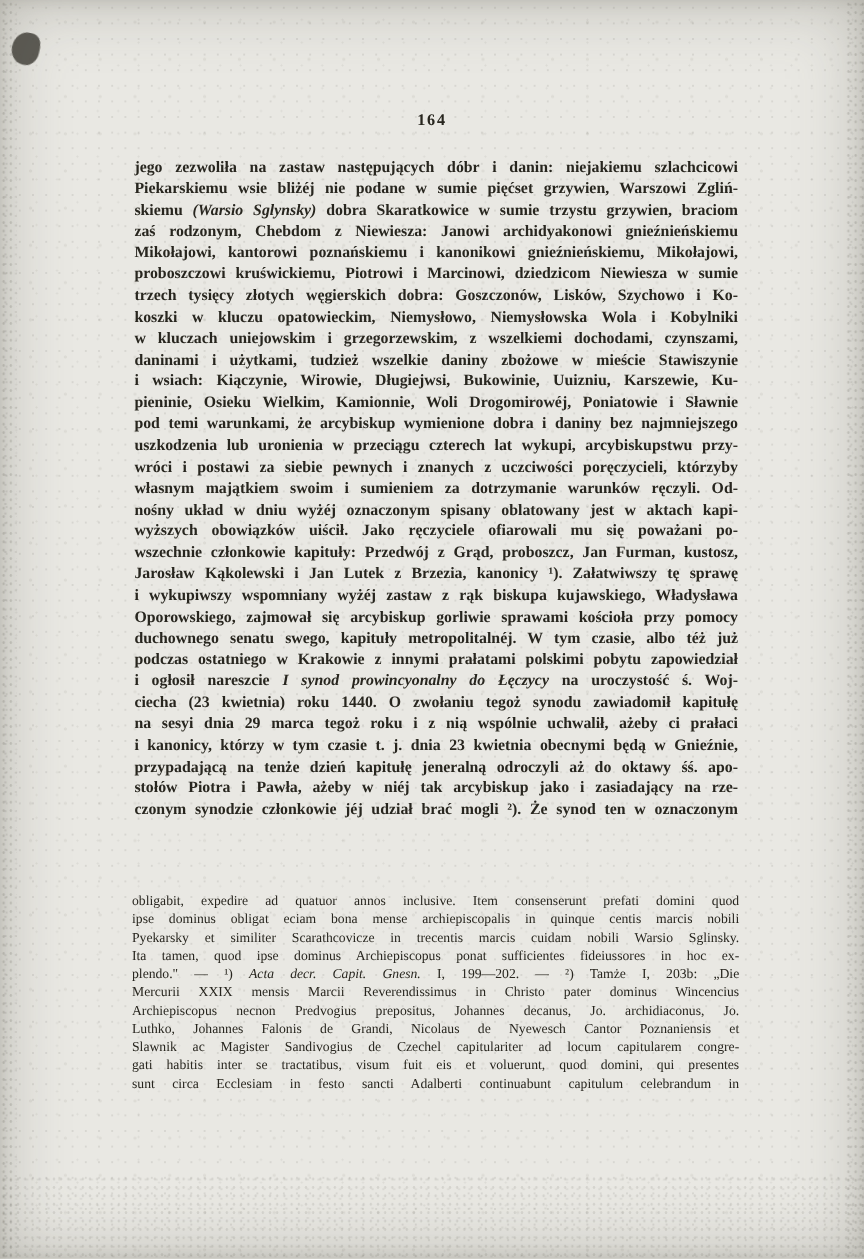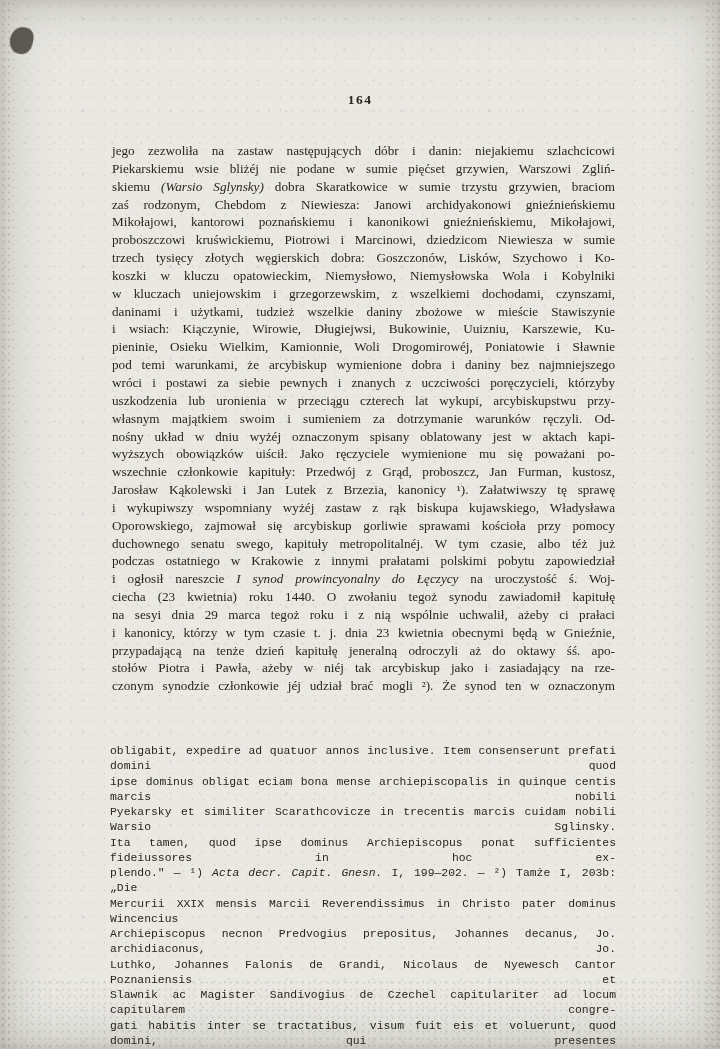--- a/index.html
+++ b/index.html
@@ -32,34 +32,35 @@
   .ink-blob{
     position:absolute;left:10px;top:27px;width:23px;height:27px;
     background:#4d4b44;border-radius:58% 42% 50% 55%;
     transform:rotate(12deg);filter:blur(.6px);opacity:.9;
   }
   .page-number{
     position:absolute;top:92px;left:0;width:720px;
     text-align:center;font-size:13.5px;font-weight:bold;letter-spacing:1.5px;
   }
   .main-text{
-    position:absolute;left:112px;top:142px;width:503px;
+    position:absolute;left:112px;top:130px;width:503px;
     font-size:13.2px;
+    font-weight:bold;
   }
   .main-text .tline{
     line-height:17.85px;
     text-align:justify;text-align-last:justify;
   }
   .footnote-text{
     position:absolute;left:110px;top:744px;width:506px;
     font-size:11.4px;
   }
   .footnote-text .tline{
     line-height:15.25px;
-    text-align:justify;text-align-last:justify;font-family:Liberation Mono, monospace;
+    text-align:justify;text-align-last:justify;
   }
   em{font-style:italic;}
 </style>
 </head>
 <body>
 
 <div class="vignette"></div>
 <div class="edge-noise noise-left"></div>
 <div class="edge-noise noise-right"></div>
 <div class="edge-noise noise-bottom"></div>
@@ -74,25 +75,25 @@
     <div class="tline">zaś rodzonym, Chebdom z Niewiesza: Janowi archidyakonowi gnieźnieńskiemu</div>
     <div class="tline">Mikołajowi, kantorowi poznańskiemu i kanonikowi gnieźnieńskiemu, Mikołajowi,</div>
     <div class="tline">proboszczowi kruświckiemu, Piotrowi i Marcinowi, dziedzicom Niewiesza w sumie</div>
     <div class="tline">trzech tysięcy złotych węgierskich dobra: Goszczonów, Lisków, Szychowo i Ko-</div>
     <div class="tline">koszki w kluczu opatowieckim, Niemysłowo, Niemysłowska Wola i Kobylniki</div>
     <div class="tline">w kluczach uniejowskim i grzegorzewskim, z wszelkiemi dochodami, czynszami,</div>
     <div class="tline">daninami i użytkami, tudzież wszelkie daniny zbożowe w mieście Stawiszynie</div>
     <div class="tline">i wsiach: Kiączynie, Wirowie, Długiejwsi, Bukowinie, Uuizniu, Karszewie, Ku-</div>
     <div class="tline">pieninie, Osieku Wielkim, Kamionnie, Woli Drogomirowéj, Poniatowie i Sławnie</div>
     <div class="tline">pod temi warunkami, że arcybiskup wymienione dobra i daniny bez najmniejszego</div>
+    <div class="tline">uszkodzenia lub uronienia w przeciągu czterech lat wykupi, arcybiskupstwu przy-</div>
     <div class="tline">wróci i postawi za siebie pewnych i znanych z uczciwości poręczycieli, którzyby</div>
-    <div class="tline">uszkodzenia lub uronienia w przeciągu czterech lat wykupi, arcybiskupstwu przy-</div>
     <div class="tline">własnym majątkiem swoim i sumieniem za dotrzymanie warunków ręczyli.  Od-</div>
     <div class="tline">nośny układ w dniu wyżéj oznaczonym spisany oblatowany jest w aktach kapi-</div>
-    <div class="tline">wyższych obowiązków uiścił.  Jako ręczyciele wymienione mu się poważani po-</div>
+    <div class="tline">wyższych obowiązków uiścił.  Jako ręczyciele ofiarowali mu się poważani po-</div>
     <div class="tline">wszechnie członkowie kapituły: Przedwój z Grąd, proboszcz, Jan Furman, kustosz,</div>
     <div class="tline">Jarosław Kąkolewski i Jan Lutek z Brzezia, kanonicy ¹).  Załatwiwszy tę sprawę</div>
     <div class="tline">i wykupiwszy wspomniany wyżéj zastaw z rąk biskupa kujawskiego, Władysława</div>
     <div class="tline">Oporowskiego, zajmował się arcybiskup gorliwie sprawami kościoła przy pomocy</div>
     <div class="tline">duchownego senatu swego, kapituły metropolitalnéj.  W tym czasie, albo téż już</div>
     <div class="tline">podczas ostatniego w Krakowie z innymi prałatami polskimi pobytu zapowiedział</div>
     <div class="tline">i ogłosił nareszcie <em>I synod prowincyonalny do Łęczycy</em> na uroczystość ś. Woj-</div>
     <div class="tline">ciecha (23 kwietnia) roku 1440.  O zwołaniu tegoż synodu zawiadomił kapitułę</div>
     <div class="tline">na sesyi dnia 29 marca tegoż roku i z nią wspólnie uchwalił, ażeby ci prałaci</div>
     <div class="tline">i kanonicy, którzy w tym czasie t. j. dnia 23 kwietnia obecnymi będą w Gnieźnie,</div>

